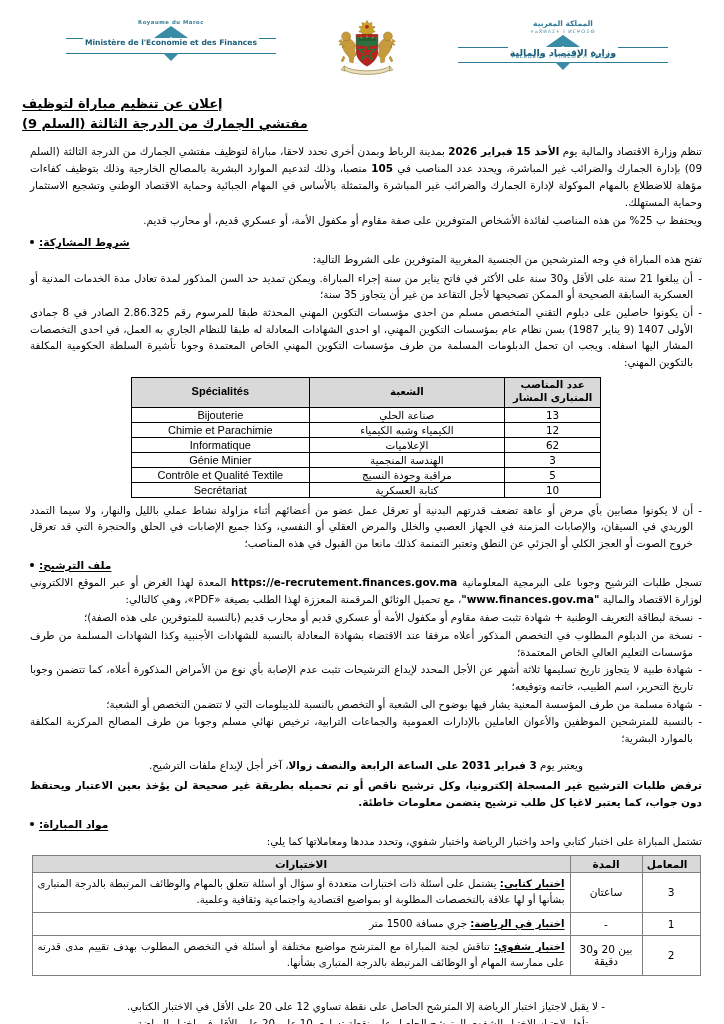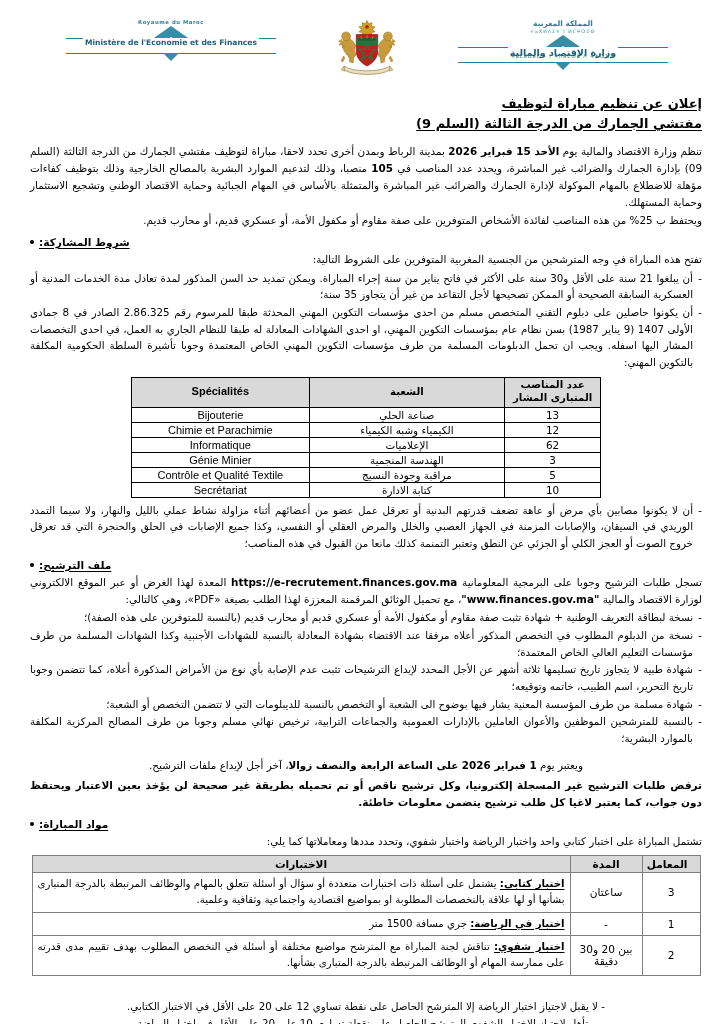--- a/index.html
+++ b/index.html
@@ -131,21 +131,21 @@
   
   .emblem {
     width: 64px;
     height: 62px;
     position: relative;
     margin-top: 2px;
   }
 
   
   .doc-title {
-    text-align: right;
+    text-align: left;
     margin-top: 8px;
     line-height: 1.5;
   }
   .doc-title div {
     font-weight: bold;
     font-size: 13px;
     text-decoration: underline;
     text-underline-offset: 2px;
   }
 
@@ -443,21 +443,21 @@
           <td>الهندسة المنجمية</td>
           <td class="cell-fr">Génie Minier</td>
         </tr>
         <tr>
           <td>5</td>
           <td>مراقبة وجودة النسيج</td>
           <td class="cell-fr">Contrôle et Qualité Textile</td>
         </tr>
         <tr>
           <td>10</td>
-          <td>كتابة الادارة</td>
+          <td>كتابة العسكرية</td>
           <td class="cell-fr">Secrétariat</td>
         </tr>
       </tbody>
     </table>
 
     <p class="li">أن لا يكونوا مصابين بأي مرض أو عاهة تضعف قدرتهم البدنية أو تعرقل عمل عضو من أعضائهم أثناء مزاولة نشاط عملي بالليل والنهار، ولا سيما التمدد الوريدي في السيقان، والإصابات المزمنة في الجهاز العصبي والخلل والمرض العقلي أو النفسي، وكذا جميع الإصابات في الحلق والحنجرة التي قد تعرقل خروج الصوت أو العجز الكلي أو الجزئي عن النطق وتعتبر التمنمة كذلك مانعا من القبول في هذه المناصب؛</p>
 
     <div class="bullet-head">
       <span class="label">ملف الترشيح:</span>
       <span class="bullet-dot"></span>
@@ -470,21 +470,21 @@
       <span class="ltr-inline">"www.finances.gov.ma"</span><span>، مع تحميل الوثائق المرقمنة المعززة لهذا الطلب بصيغة «PDF»، وهي كالتالي:</span>
     </p>
 
     <p class="li">نسخة لبطاقة التعريف الوطنية + شهادة تثبت صفة مقاوم أو مكفول الأمة أو عسكري قديم أو محارب قديم (بالنسبة للمتوفرين على هذه الصفة)؛</p>
     <p class="li">نسخة من الدبلوم المطلوب في التخصص المذكور أعلاه مرفقا عند الاقتضاء بشهادة المعادلة بالنسبة للشهادات الأجنبية وكذا الشهادات المسلمة من طرف مؤسسات التعليم العالي الخاص المعتمدة؛</p>
     <p class="li">شهادة طبية لا يتجاوز تاريخ تسليمها ثلاثة أشهر عن الأجل المحدد لإيداع الترشيحات تثبت عدم الإصابة بأي نوع من الأمراض المذكورة أعلاه، كما تتضمن وجوبا تاريخ التحرير، اسم الطبيب، خاتمه وتوقيعه؛</p>
     <p class="li">شهادة مسلمة من طرف المؤسسة المعنية يشار فيها بوضوح الى الشعبة أو التخصص بالنسبة للديبلومات التي لا تتضمن التخصص أو الشعبة؛</p>
     <p class="li">بالنسبة للمترشحين الموظفين والأعوان العاملين بالإدارات العمومية والجماعات الترابية، ترخيص نهائي مسلم وجوبا من طرف المصالح المركزية المكلفة بالموارد البشرية؛</p>
 
     <p class="center-line" style="margin-top:10px;">
-      ويعتبر يوم <b>1 فبراير 2026 على الساعة الرابعة والنصف زوالا</b>، آخر أجل لإيداع ملفات الترشيح.
+      ويعتبر يوم <b>3 فبراير 2031 على الساعة الرابعة والنصف زوالا</b>، آخر أجل لإيداع ملفات الترشيح.
     </p>
 
     <p class="bold-note">ترفض طلبات الترشيح غير المسجلة إلكترونيا، وكل ترشيح ناقص أو تم تحميله بطريقة غير صحيحة لن يؤخذ بعين الاعتبار ويحتفظ دون جواب، كما يعتبر لاغيا كل طلب ترشيح يتضمن معلومات خاطئة.</p>
 
     <div class="bullet-head">
       <span class="label">مواد المباراة:</span>
       <span class="bullet-dot"></span>
     </div>
 
     <p class="right-line">تشتمل المباراة على اختبار كتابي واحد واختبار الرياضة واختبار شفوي، وتحدد مددها ومعاملاتها كما يلي:</p>

